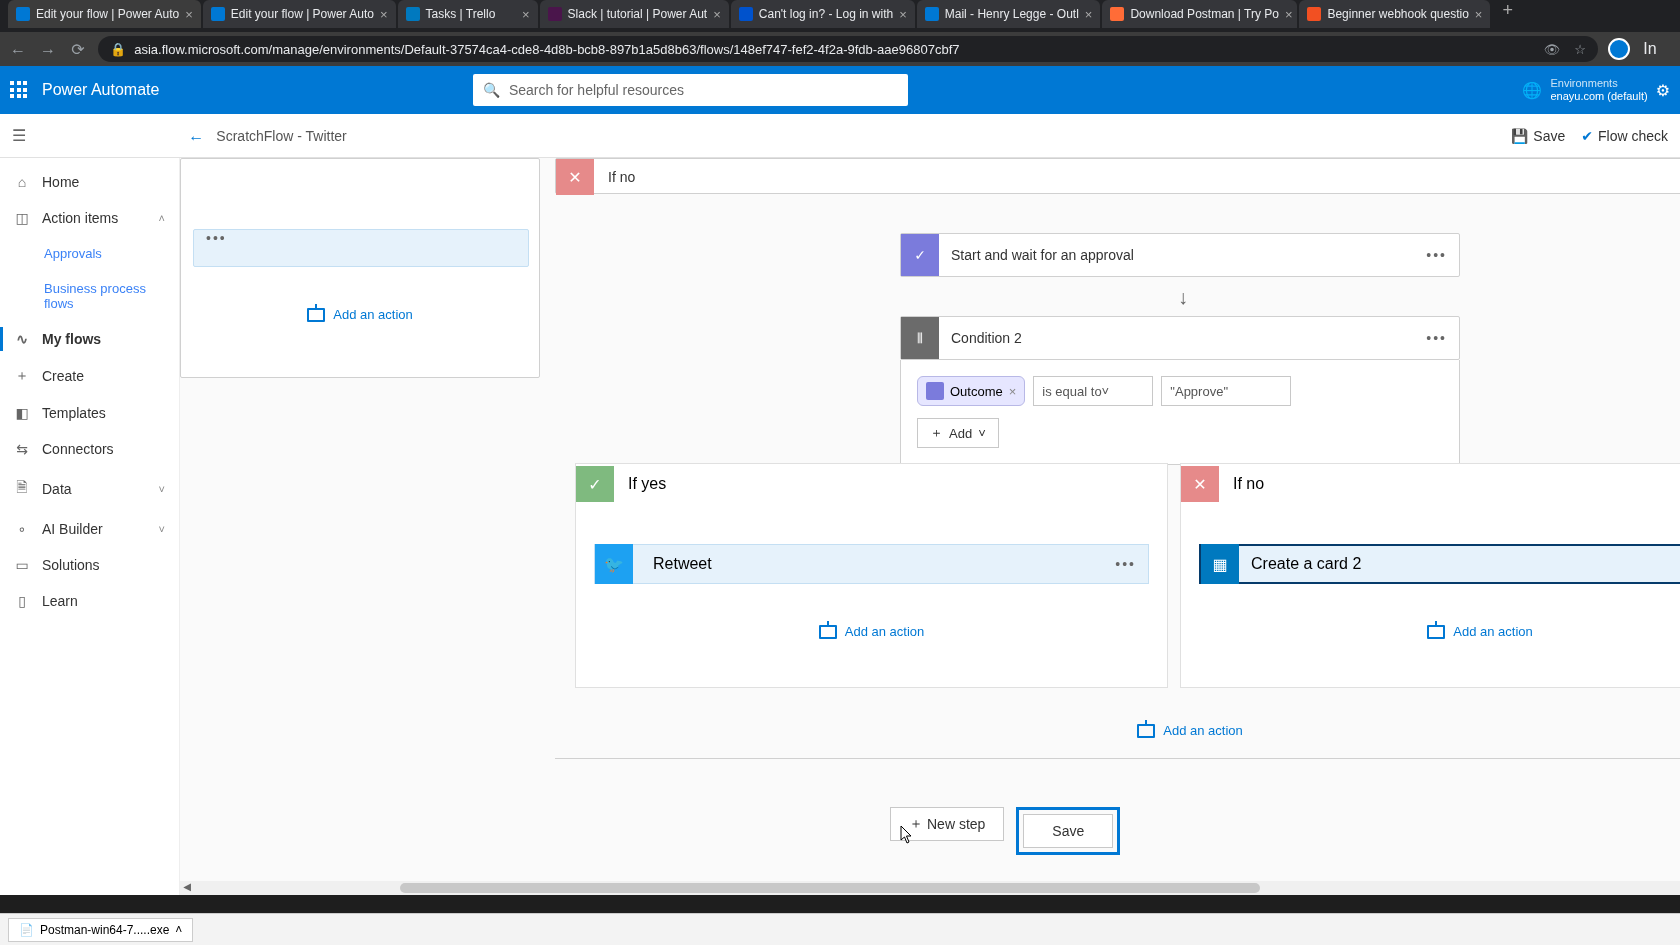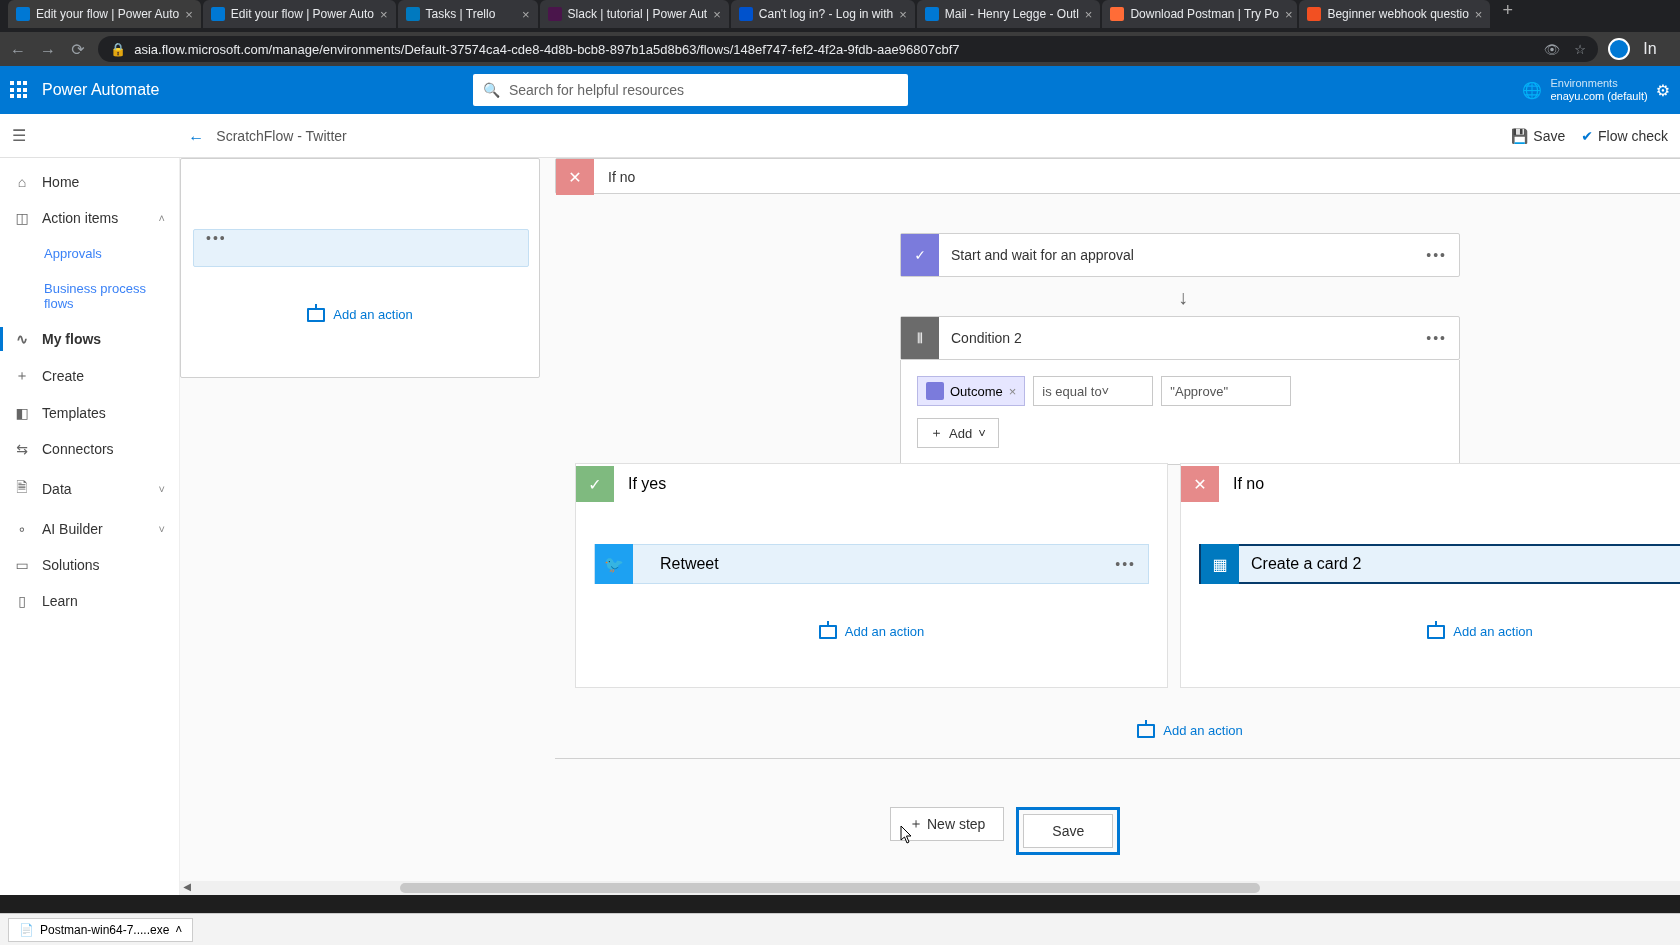--- a/index.html
+++ b/index.html
@@ -64,21 +64,21 @@
 .approval{width:560px}
 .card-row{display:flex;align-items:center;height:42px}
 .card-icon{width:38px;height:42px;display:flex;align-items:center;justify-content:center;color:#fff}
 .approval .card-icon{background:#7b7bdc}
 .condition .card-icon{background:#6b6b6b}
 .card-title{padding-left:12px}
 .arrow-down{position:absolute;color:#666;font-size:20px}
 
 .condition-body{background:#fff;padding:16px;border:1px solid #d0d0d0;border-top:none}
 .cond-row{display:flex;gap:8px;margin-bottom:12px}
-.pill{background:#e6e6ff;border:1px solid #b8b8e6;border-radius:0;height:30px;display:flex;align-items:center;padding:0 8px;font-size:13px;gap:6px}
+.pill{background:#e6e6ff;border:1px solid #b8b8e6;border-radius:6px;height:30px;display:flex;align-items:center;padding:0 8px;font-size:13px;gap:6px}
 .pill .pi{width:18px;height:18px;background:#7b7bdc;border-radius:2px}
 .pill .x{color:#888}
 .op-sel{border:1px solid #c8c8c8;height:30px;width:120px;display:flex;align-items:center;padding:0 8px;font-size:13px;justify-content:flex-start;color:#555}
 .val-in{border:1px solid #c8c8c8;height:30px;width:130px;padding:0 8px;font-size:13px;display:flex;align-items:center;color:#555}
 .add-btn{border:1px solid #c8c8c8;height:30px;padding:0 12px;display:inline-flex;align-items:center;gap:6px;font-size:13px;color:#333}
 
 .branch-box{position:absolute;border:1px solid #e0e0e0;background:#fff}
 .branch-head{display:flex;align-items:center;height:40px}
 .action-card{margin:40px 18px 18px;border:1px solid #c4dff3;background:#e6f2fb;height:40px;display:flex;align-items:center}
 .action-card .ai{width:38px;height:40px;display:flex;align-items:center;justify-content:center;color:#fff}
@@ -314,21 +314,21 @@
       </div>
     </div>
 
     <div class="branch-box if-yes" style="left:395px;top:305px;width:593px;height:225px">
       <div class="branch-head">
           <div class="if-icon">✓</div>
           <div class="if-label">If yes</div>
         </div>
       <div class="action-card twitter">
           <div class="ai">🐦</div>
-          <div style="padding-left:27px">Retweet</div>
+          <div style="padding-left:20px">Retweet</div>
           <span class="dots">•••</span>
         </div>
       <div class="add-action" style="margin-top:40px">
           <span class="aicon"></span>
           <span>Add an action</span>
         </div>
     </div>
 
     <div class="branch-box if-no" style="left:1000px;top:305px;width:600px;height:225px">
       <div class="branch-head">

